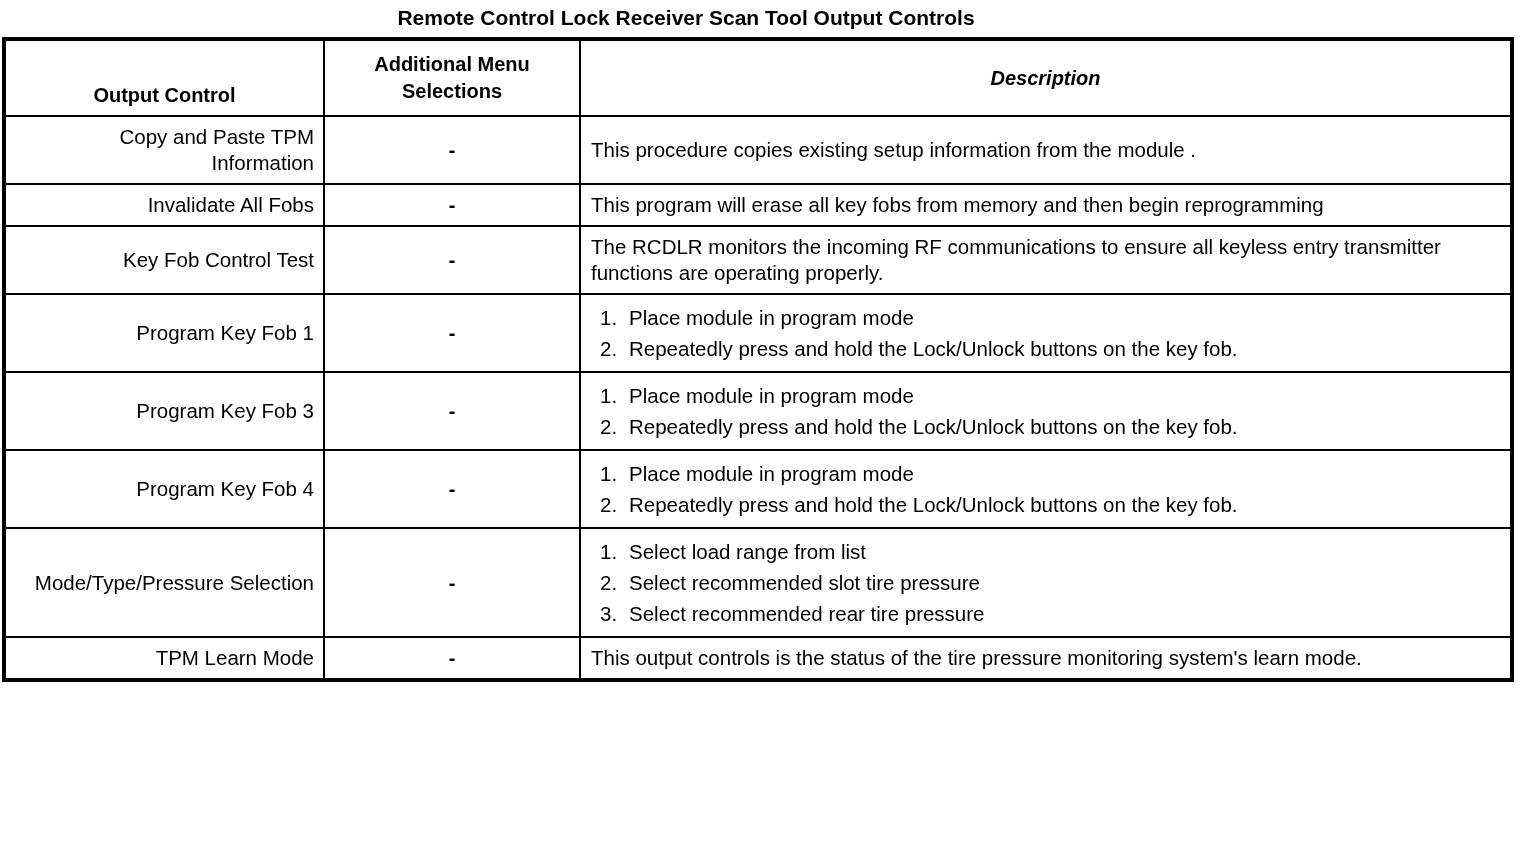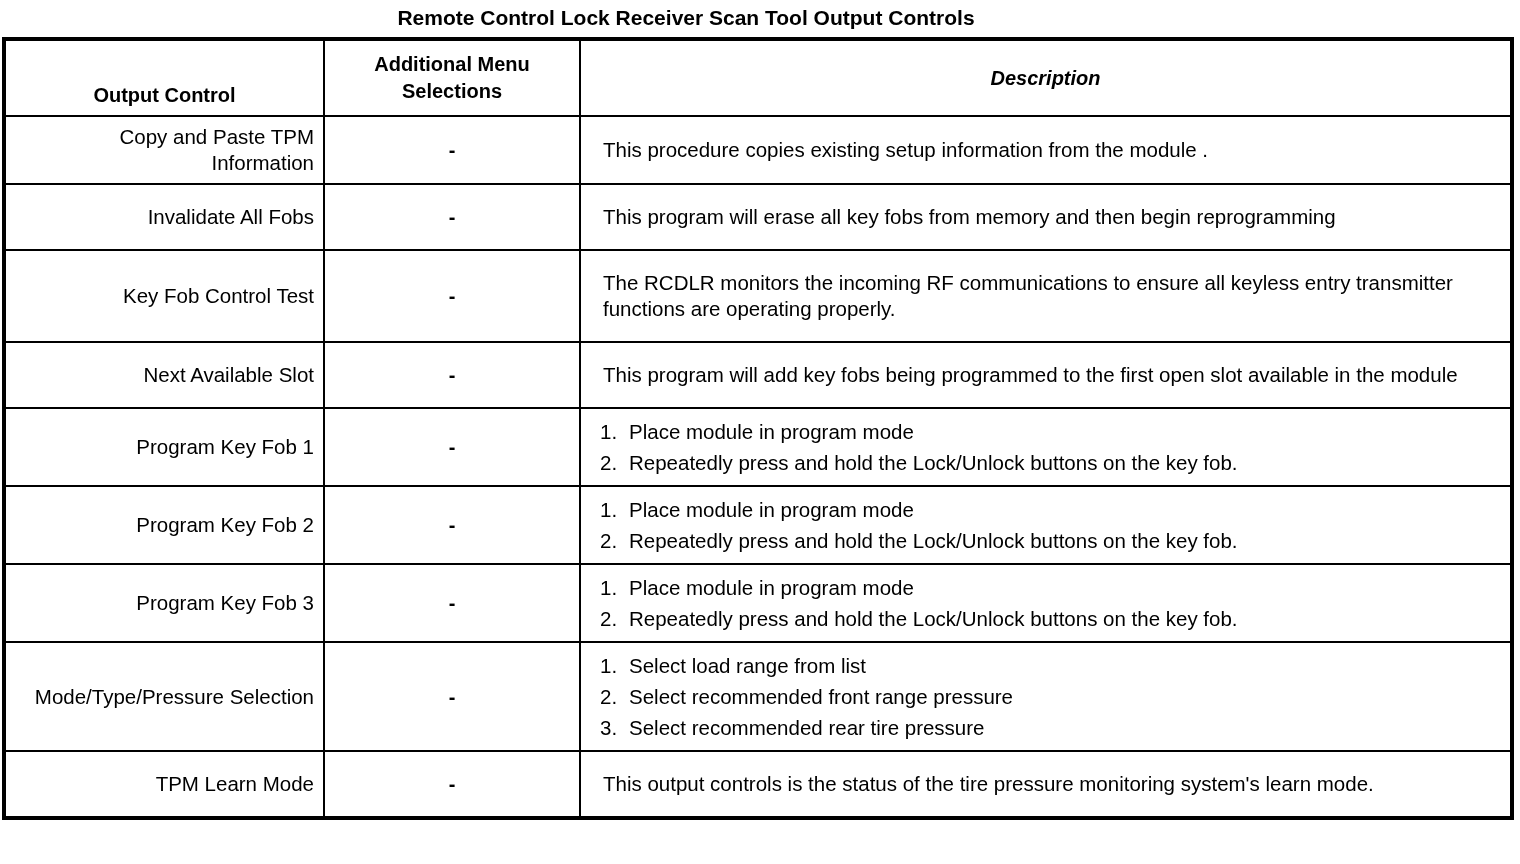--- a/index.html
+++ b/index.html
@@ -77,21 +77,21 @@
     font-weight: bold;
     font-size: 20px;
   }
   td.col-desc {
     text-align: left;
     vertical-align: middle;
     padding-left: 10px;
     padding-right: 8px;
   }
   td.col-desc .para {
-    margin: 12px;
+    margin: 0;
   }
   ol.steps {
     margin: 0;
     padding: 0;
     list-style: none;
   }
   ol.steps li {
     position: relative;
     padding-left: 38px;
     line-height: 31px;
@@ -141,63 +141,56 @@
           </td>
         </tr>
         <tr>
           <td class="col-control">Key Fob Control Test</td>
           <td class="col-menu">-</td>
           <td class="col-desc">
             <div class="para">The RCDLR monitors the incoming RF communications to ensure all keyless entry transmitter functions are operating properly.</div>
           </td>
         </tr>
         <tr>
-          <td class="col-control">Next Available Slot</td>
-          <td class="col-menu">-</td>
-          <td class="col-desc">
-            <div class="para">This program will add key fobs being programmed to the first open slot available in the module</div>
-          </td>
-        </tr>
-        <tr>
           <td class="col-control">Program Key Fob 1</td>
           <td class="col-menu">-</td>
           <td class="col-desc">
             <ol class="steps">
               <li><span class="num">1.</span><span>Place module in program mode</span></li>
               <li><span class="num">2.</span><span>Repeatedly press and hold the Lock/Unlock buttons on the key fob.</span></li>
             </ol>
           </td>
         </tr>
         <tr>
-          <td class="col-control">Program Key Fob 2</td>
+          <td class="col-control">Program Key Fob 3</td>
           <td class="col-menu">-</td>
           <td class="col-desc">
             <ol class="steps">
               <li><span class="num">1.</span><span>Place module in program mode</span></li>
               <li><span class="num">2.</span><span>Repeatedly press and hold the Lock/Unlock buttons on the key fob.</span></li>
             </ol>
           </td>
         </tr>
         <tr>
-          <td class="col-control">Program Key Fob 3</td>
+          <td class="col-control">Program Key Fob 4</td>
           <td class="col-menu">-</td>
           <td class="col-desc">
             <ol class="steps">
               <li><span class="num">1.</span><span>Place module in program mode</span></li>
               <li><span class="num">2.</span><span>Repeatedly press and hold the Lock/Unlock buttons on the key fob.</span></li>
             </ol>
           </td>
         </tr>
         <tr>
           <td class="col-control">Mode/Type/Pressure Selection</td>
           <td class="col-menu">-</td>
           <td class="col-desc">
             <ol class="steps">
               <li><span class="num">1.</span><span>Select load range from list</span></li>
-              <li><span class="num">2.</span><span>Select recommended front range pressure</span></li>
+              <li><span class="num">2.</span><span>Select recommended slot tire pressure</span></li>
               <li><span class="num">3.</span><span>Select recommended rear tire pressure</span></li>
             </ol>
           </td>
         </tr>
         <tr>
           <td class="col-control">TPM Learn Mode</td>
           <td class="col-menu">-</td>
           <td class="col-desc">
             <div class="para">This output controls is the status of the tire pressure monitoring system's learn mode.</div>
           </td>

